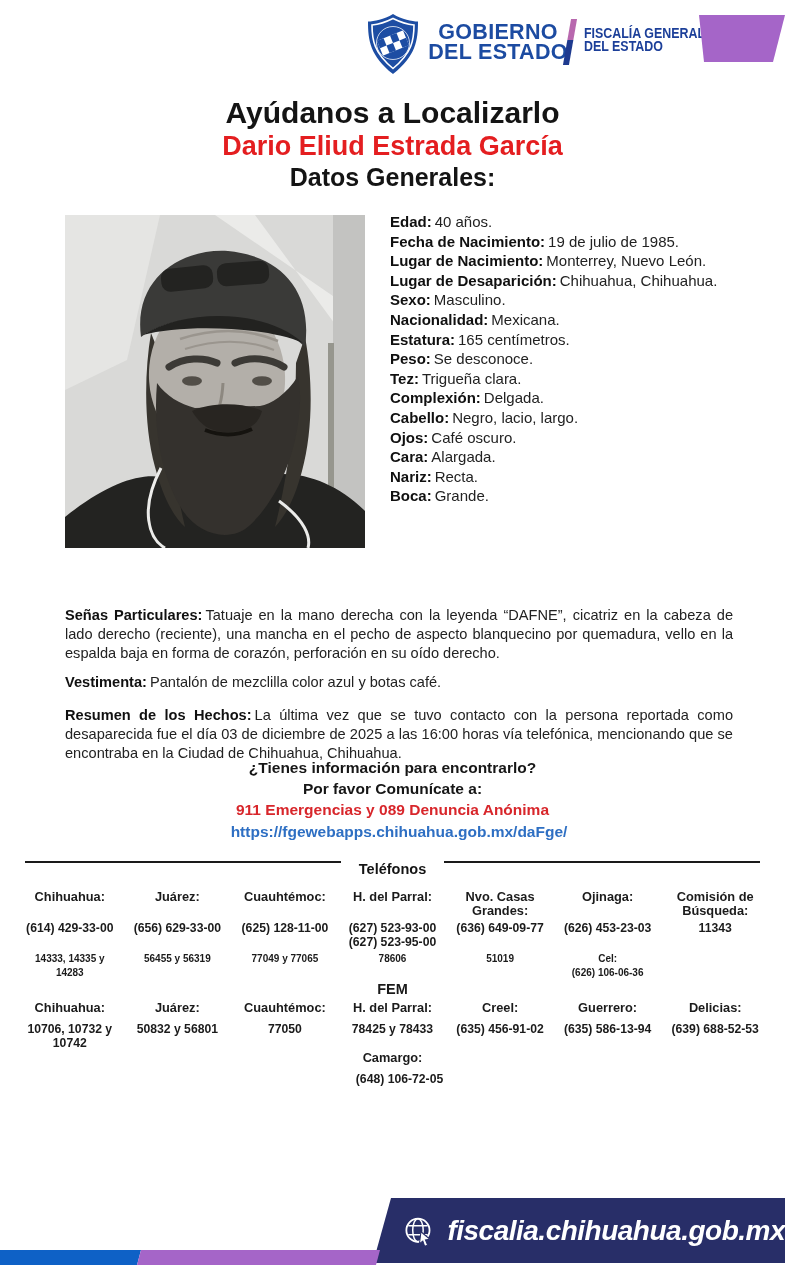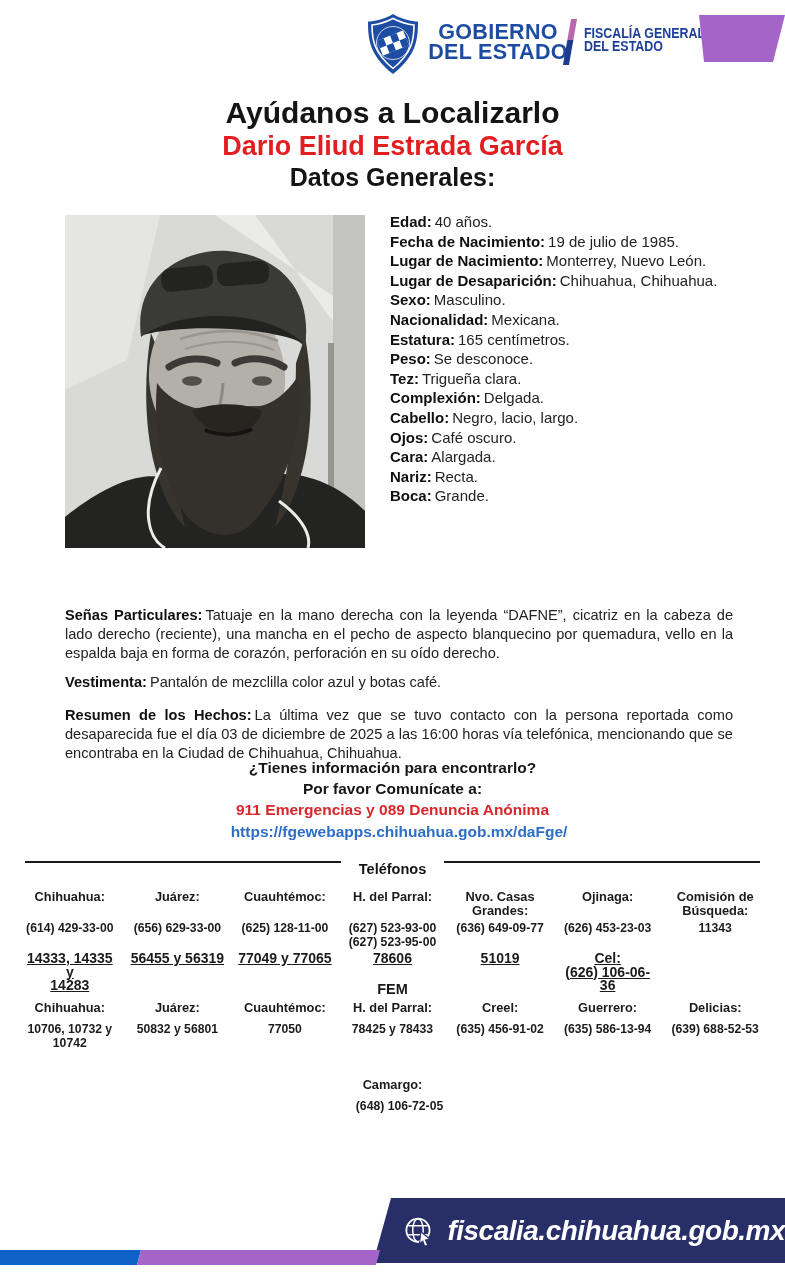--- a/index.html
+++ b/index.html
@@ -45,25 +45,25 @@
 
   
   .tel-head{position:absolute;left:25px;top:861px;width:735px;display:flex;align-items:flex-start;gap:18px;
             font-weight:bold;font-size:14.5px;color:#141414;}
   .tel-head .rule{flex:1;border-top:2.5px solid #1a1a1a;height:0;}
   .grid{position:absolute;left:22px;width:741px;display:grid;grid-template-columns:repeat(7,1fr);
         column-gap:12px;text-align:center;font-weight:bold;color:#1b1b1b;}
   .grid .cell{white-space:pre-line;}
   #tel-headers{top:890px;font-size:12.8px;line-height:14px;}
   #tel-r1{top:922px;font-size:12.2px;line-height:13.5px;}
-  #tel-r2{top:952px;font-size:14px;line-height:13.5px;text-decoration:underline;}
+  #tel-r2{top:952px;font-size:10px;line-height:13.5px;}
   #fem-title{position:absolute;left:0;top:981px;width:100%;text-align:center;font-weight:bold;font-size:14.5px;}
   #fem-headers{top:1001px;font-size:12.8px;line-height:14px;}
   #fem-r1{top:1023px;font-size:12.2px;line-height:13.5px;}
-  .camargo{position:absolute;left:0;top:1050px;width:100%;text-align:center;font-weight:bold;color:#1b1b1b;margin-top:27px;}
+  .camargo{position:absolute;left:0;top:1050px;width:100%;text-align:center;font-weight:bold;color:#1b1b1b;}
   .camargo .c-label{font-size:12.8px;}
   .camargo .c-value{font-size:12.2px;margin-top:7px;padding-left:14px;}
 
   
   .f-navy{position:absolute;left:373px;right:0;top:1198px;height:65px;background:#282e68;
           clip-path:polygon(18px 0,100% 0,100% 100%,0 100%);
           display:flex;align-items:center;gap:13px;padding-left:30px;box-sizing:border-box;}
   .f-url{color:#fff;font-size:28px;font-weight:bold;font-style:italic;letter-spacing:-.5px;}
   .strip{position:absolute;top:1250px;height:15px;}
   #strip-blue{left:0;width:141px;background:#0e61c6;clip-path:polygon(0 0,100% 0,calc(100% - 4px) 100%,0 100%);}

